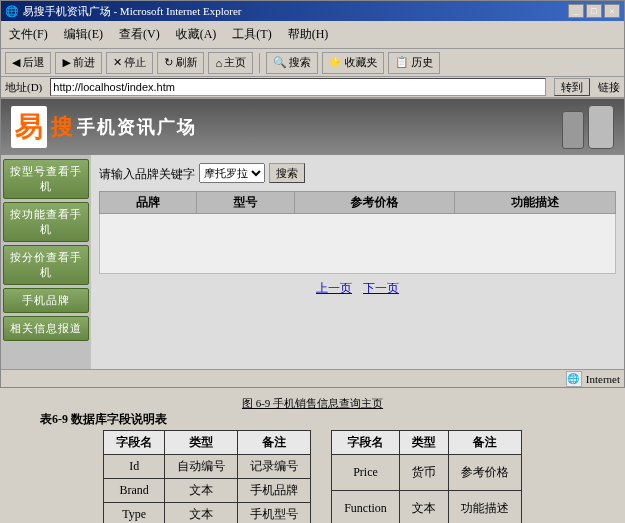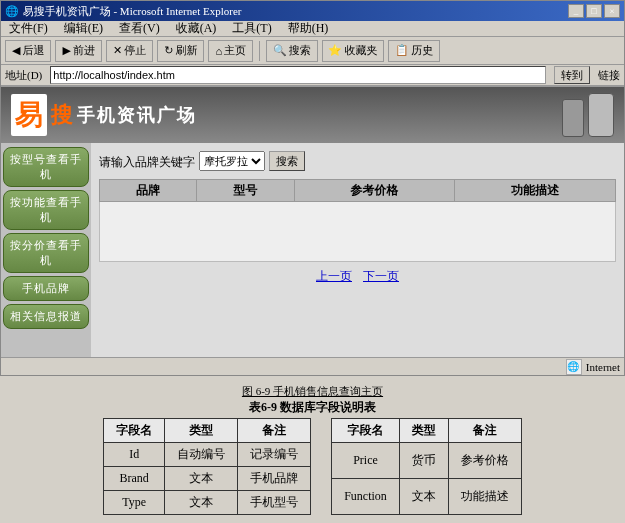--- a/index.html
+++ b/index.html
@@ -34,21 +34,21 @@
       width: 16px; height: 14px;
       background: #d4d0c8;
       border: 1px solid #888;
       font-size: 9px;
       display: flex; align-items: center; justify-content: center;
       cursor: pointer;
     }
 
     .menu-bar {
       background: #d4d0c8;
-      height: 16px;
+      height: 28px;
       display: flex;
       align-items: center;
       padding: 0 4px;
       gap: 8px;
       font-size: 12px;
       border-bottom: 1px solid #999;
     }
     .menu-item { cursor: pointer; padding: 0 4px; }
 
     .toolbar {
@@ -166,21 +166,21 @@
       flex-direction: column;
       gap: 3px;
     }
     .sidebar-btn {
       background: linear-gradient(to bottom, #88aa66, #668844);
       color: white;
       font-size: 11px;
       text-align: center;
       padding: 4px 2px;
       cursor: pointer;
-      border-radius: 8px;
+      border-radius: 2px;
       border: 1px solid #446622;
       letter-spacing: 1px;
     }
 
     
     .main-content {
       flex: 1;
       padding: 8px;
       background: #ddd;
     }
@@ -268,21 +268,21 @@
       padding: 3px 12px;
       text-align: center;
     }
     .db-table th {
       background: #e8e8e8;
       font-weight: bold;
     }
     .table-title {
       font-size: 12px;
       font-weight: bold;
-      text-align: center;
+      text-align: left;
       margin-bottom: 2px;
     }
     .tables-wrapper {
       display: flex;
       gap: 20px;
       justify-content: center;
     }
   </style>
 </head>
 <body>

